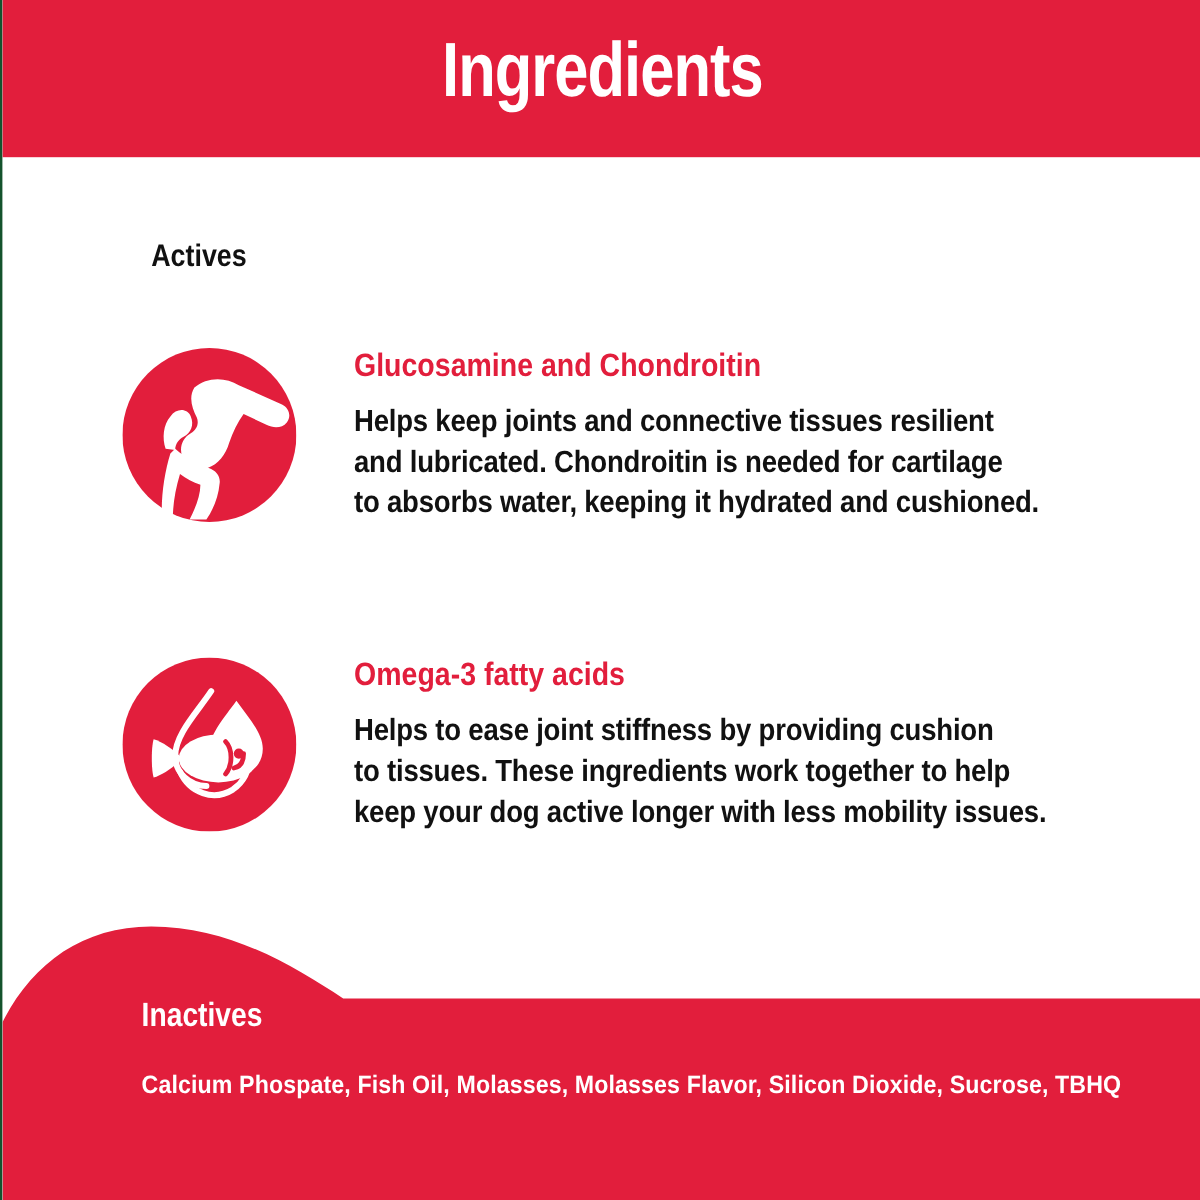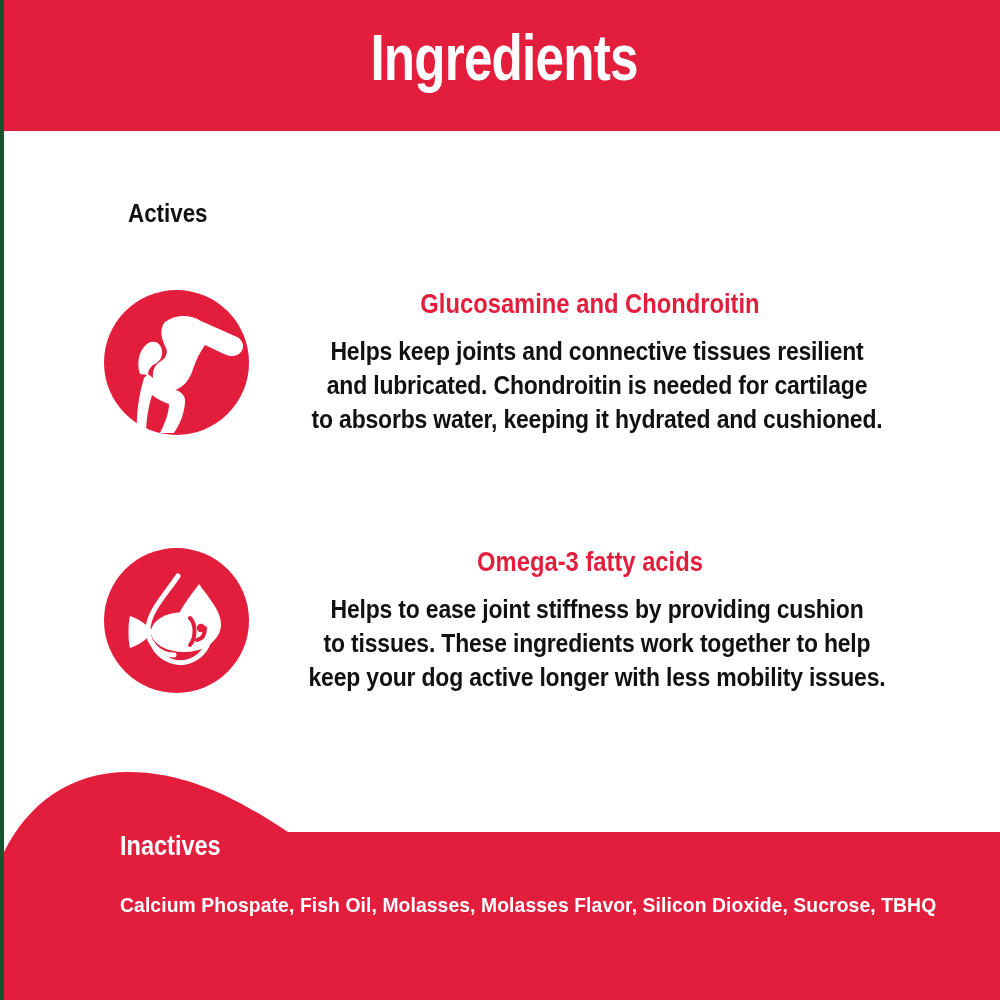--- a/index.html
+++ b/index.html
@@ -7,21 +7,21 @@
     padding: 0;
     background: #ffffff;
   }
   #page {
     position: relative;
     width: 1000px;
     height: 1000px;
     background: #ffffff;
     overflow: hidden;
     font-family: "Liberation Sans", sans-serif;
-    border-left: 4px solid #14532d;
+    border-left: 2px solid #14532d;
     box-sizing: border-box;
   }
 
   
   #header-band {
     position: absolute;
     left: 0;
     top: 0;
     width: 1000px;
     height: 131px;
@@ -67,24 +67,23 @@
 
   .ing-icon {
     position: absolute;
     left: 100px;
     top: 0;
     width: 145px;
     height: 145px;
   }
   .ing-body {
     position: absolute;
-    left: 278px;
+    left: 293px;
     top: 0;
     width: 700px;
-    text-align: center;
   }
   .ing-title {
     font-size: 27px;
     font-weight: bold;
     color: #E21E3C;
     transform: scaleX(0.88);
     transform-origin: 0 50%;
     white-space: nowrap;
     line-height: 1.1;
     margin: 0 0 14px 0;

